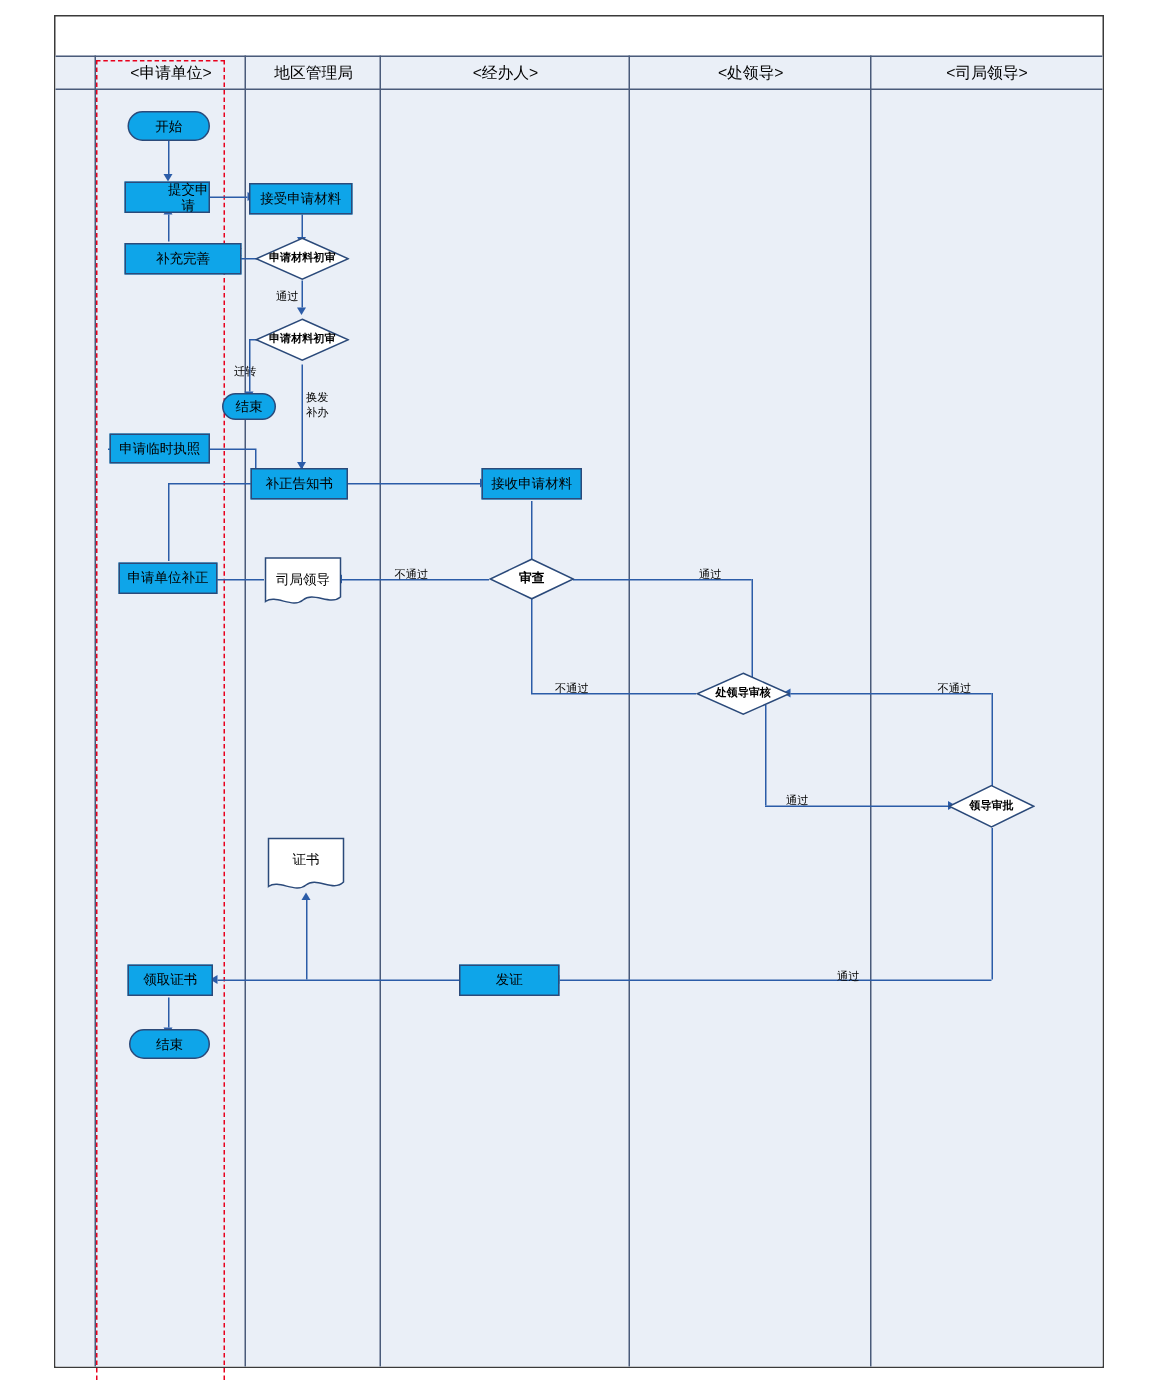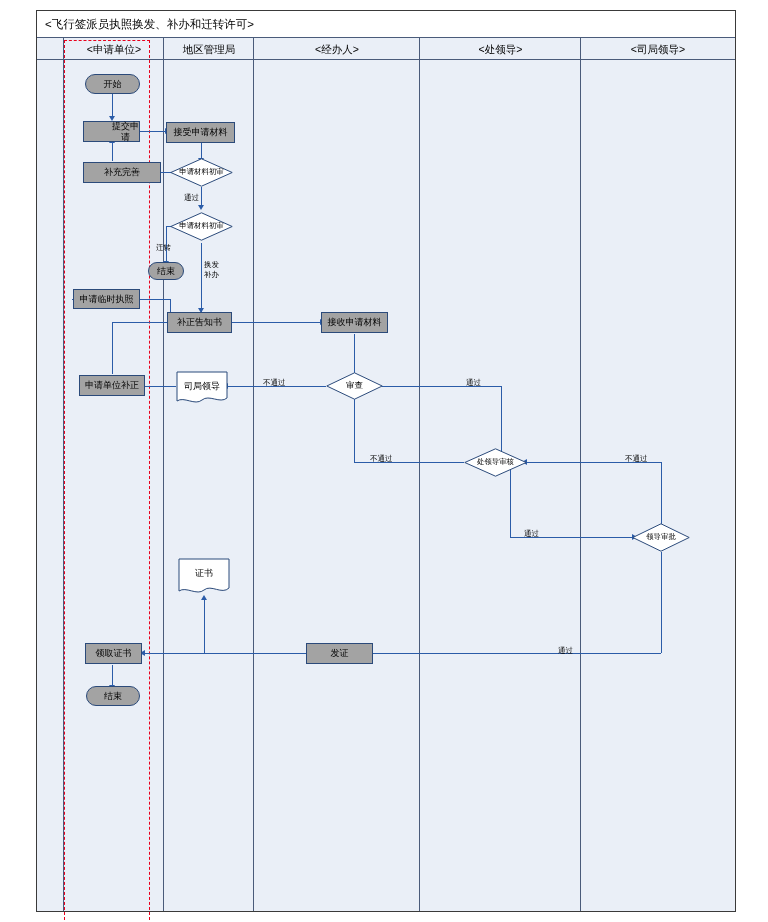--- a/index.html
+++ b/index.html
@@ -93,21 +93,21 @@
   
   .node {
     position: absolute;
     box-sizing: border-box;
     display: flex;
     align-items: center;
     justify-content: center;
     text-align: center;
     font-size: 9px;
     color: #000;
-    background: #a3a3a3;
+    background: #0ea5e9;
     border: 1px solid #2b4a7a;
     line-height: 1.15;
     z-index: 5;
   }
   .node.terminator {
     border-radius: 11px;
     font-size: 9px;
   }
   .node.process { border-radius: 0; }
   .diamond-wrap {
@@ -118,20 +118,21 @@
   .diamond-label {
     position: absolute;
     left: 0; top: 0;
     width: 100%; height: 100%;
     display: flex;
     align-items: center;
     justify-content: center;
     font-size: 7.4px;
     color: #000;
     line-height: 1.1;
+    font-weight: bold;
   }
   .doc-wrap { position: absolute; z-index: 5; }
   .doc-wrap svg { display: block; }
   .doc-label {
     position: absolute;
     left: 0;
     top: 0;
     width: 100%;
     text-align: center;
     font-size: 9px;
@@ -182,21 +183,20 @@
     z-index: 4;
   }
 </style>
 </head>
 <body>
 
 <div id="page">
 
   <div class="outer-frame"></div>
 
-  <div class="title-bar">&lt;飞行签派员执照换发、补办和迁转许可&gt;</div>
 
   <div class="lane-band"></div>
   <div class="lane-header-row"></div>
 
   <div class="lane-col" style="left:37px; width:27px;"></div>
   <div class="lane-col" style="left:64px; width:100px;"></div>
   <div class="lane-col" style="left:164px; width:90px;"></div>
   <div class="lane-col" style="left:254px; width:166px;"></div>
   <div class="lane-col" style="left:420px; width:161px;"></div>
   <div class="lane-col last" style="left:581px; width:154px;"></div>

